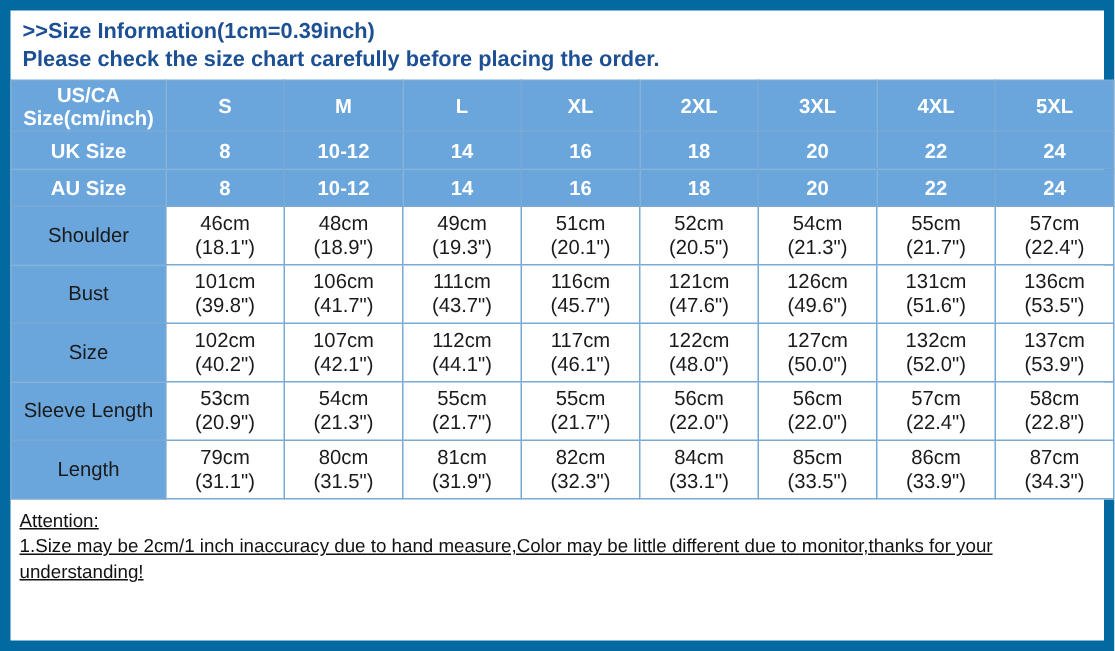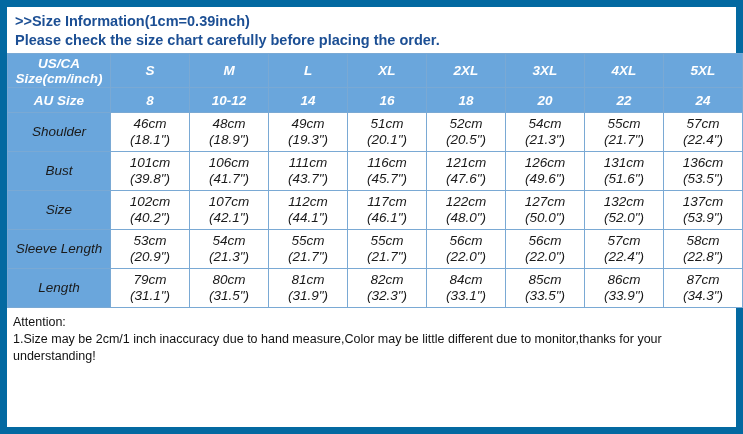--- a/index.html
+++ b/index.html
@@ -30,21 +30,20 @@
     font-weight: bold;
     font-size: 14.5px;
     line-height: 19px;
     white-space: nowrap;
   }
   table.size-chart {
     border-collapse: collapse;
     width: 593px;
     table-layout: fixed;
     margin-top: 3px;
-    font-style: italic;
   }
   table.size-chart td, table.size-chart th {
     border: 1px solid #7aa9d4;
     text-align: center;
     font-size: 13.5px;
     padding: 0;
     vertical-align: middle;
   }
   
   tr.head-row td {
@@ -78,21 +77,21 @@
   .cm { display: block; }
   .inch { display: block; }
   .colw-label { width: 103px; }
   .colw { width: 79px; }
   .notes {
     padding: 6px 6px 0 6px;
     font-size: 12.5px;
     line-height: 17px;
     color: #111;
   }
-  .notes div { white-space: normal; }
+  .notes div { white-space: normal; text-decoration: underline; }
 </style>
 </head>
 <body>
 
 <div class="page">
 
   <div class="header">
     <div class="line">&gt;&gt;Size Information(1cm=0.39inch)</div>
     <div class="line">Please check the size chart carefully before placing the order.</div>
   </div>
@@ -118,20 +117,31 @@
         <td>S</td>
         <td>M</td>
         <td>L</td>
         <td>XL</td>
         <td>2XL</td>
         <td>3XL</td>
         <td>4XL</td>
         <td>5XL</td>
       </tr>
 
+      <tr class="head-row">
+        <td class="label-cell">UK Size</td>
+        <td>8</td>
+        <td>10-12</td>
+        <td>14</td>
+        <td>16</td>
+        <td>18</td>
+        <td>20</td>
+        <td>22</td>
+        <td>24</td>
+      </tr>
 
       <tr class="head-row">
         <td class="label-cell">AU Size</td>
         <td>8</td>
         <td>10-12</td>
         <td>14</td>
         <td>16</td>
         <td>18</td>
         <td>20</td>
         <td>22</td>

